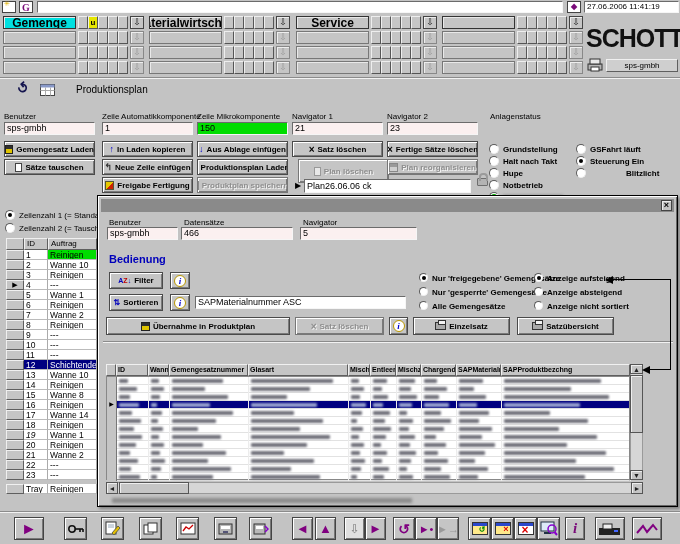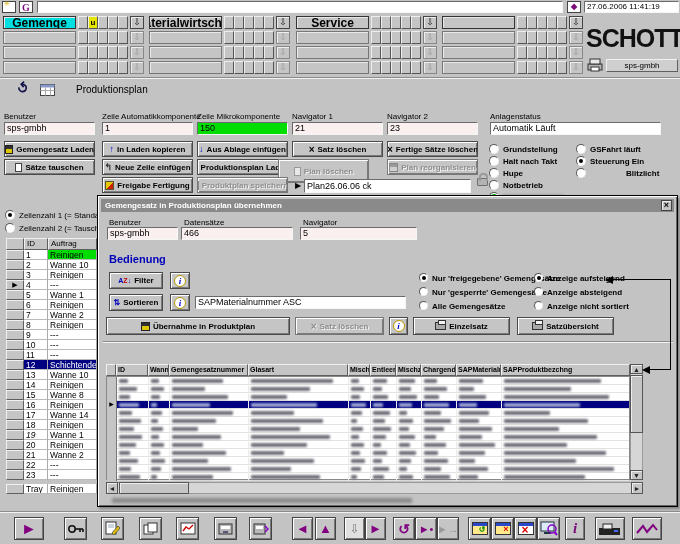--- a/index.html
+++ b/index.html
@@ -229,21 +229,20 @@
       <div class="lbl" style="left: 102px; top: 112px;">Zeile Automatikkomponente</div>
       <div class="field" style="left: 102px; top: 122px; width: 91px; height: 13px;">1</div>
       <div class="lbl" style="left: 197px; top: 112px;">Zeile Mikrokomponente</div>
       <div class="field green" style="left: 197px; top: 122px; width: 91px; height: 13px;">150</div>
       <div class="lbl" style="left: 292px; top: 112px;">Navigator 1</div>
       <div class="field" style="left: 292px; top: 122px; width: 91px; height: 13px;">21</div>
       <div class="lbl" style="left: 387px; top: 112px;">Navigator 2</div>
       <div class="field" style="left: 387px; top: 122px; width: 91px; height: 13px;">23</div>
     </div>
   <div class="lbl" style="left:490px;top:112px;">Anlagenstatus</div>
-  <div class="field white" style="left:490px;top:122px;width:171px;height:13px;">Automatik Läuft</div>
 
   <div id="btn-area">
       <div class="btn" style="left: 4px; top: 141px; width: 91px; height: 16px;">
         <span class="ic-load"></span>
         <span>Gemengesatz Laden</span>
       </div>
       <div class="btn" style="left: 102px; top: 141px; width: 91px; height: 16px;">
         <span style="color:#0000cc;font-weight:bold;font-size:9px;">↑</span>
         <span>In Laden kopieren</span>
       </div>
@@ -264,21 +263,21 @@
         <span>Sätze tauschen</span>
       </div>
       <div class="btn" style="left: 102px; top: 159px; width: 91px; height: 16px;">
         <span style="font-weight:bold;font-size:9px;color:#333;">↰</span>
         <span>Neue Zeile einfügen</span>
       </div>
       <div class="btn" style="left: 197px; top: 159px; width: 91px; height: 16px;">
         <span class="ic-load"></span>
         <span>Produktionsplan Laden</span>
       </div>
-      <div class="btn dis" style="left: 278px; top: 159px; width: 91px; height: 24px;">
+      <div class="btn dis" style="left: 298px; top: 159px; width: 91px; height: 24px;">
         <span class="ic-doc gray"></span>
         <span>Plan löschen</span>
       </div>
       <div class="btn dis" style="left: 387px; top: 159px; width: 91px; height: 16px;">
         <span class="ic-load gray"></span>
         <span>Plan reorganisieren</span>
       </div>
       <div class="btn" style="left: 102px; top: 177px; width: 91px; height: 16px;">
         <span class="ic-stamp"></span>
         <span>Freigabe Fertigung</span>
@@ -394,21 +393,20 @@
       <div class="cell3d" style="left: 6px; top: 470px; width: 18px; height: 10px; font-size: 7px; line-height: 8px; text-align: center;"></div>
       <div class="ltrow-cell" style="left: 24px; top: 470px; width: 24px; height: 10px;">23</div>
       <div class="ltrow-cell" style="left: 48px; top: 470px; width: 49px; height: 10px;">---</div>
       <div class="cell3d" style="left: 6px; top: 484px; width: 18px; height: 10px; font-size: 7px; line-height: 8px; text-align: center;"></div>
       <div class="ltrow-cell" style="left: 24px; top: 484px; width: 24px; height: 10px;">Tray</div>
       <div class="ltrow-cell" style="left: 48px; top: 484px; width: 49px; height: 10px;">Reinigen</div>
     </div>
 
   <div class="dialog">
     <div class="dlg-title">
-      <span>Gemengesatz in Produktionsplan übernehmen</span>
       <span class="abs" style="right:2px;top:1px;width:11px;height:11px;background:#c5c5c5;border:1px solid #444;box-shadow:inset 1px 1px 0 #eee;color:#000;font-size:9px;line-height:9px;text-align:center;font-weight:bold;">×</span>
     </div>
 
     <div class="lbl" style="left:11px;top:22px;">Benutzer</div>
     <div class="field" style="left:9px;top:31px;width:71px;height:13px;">sps-gmbh</div>
     <div class="lbl" style="left:86px;top:22px;">Datensätze</div>
     <div class="field" style="left:83px;top:31px;width:112px;height:13px;">466</div>
     <div class="lbl" style="left:205px;top:22px;">Navigator</div>
     <div class="field" style="left:202px;top:31px;width:117px;height:13px;">5</div>
 

